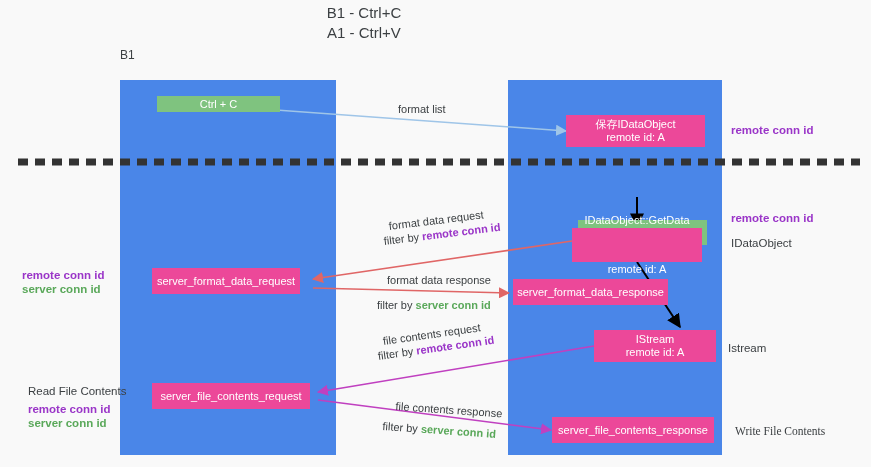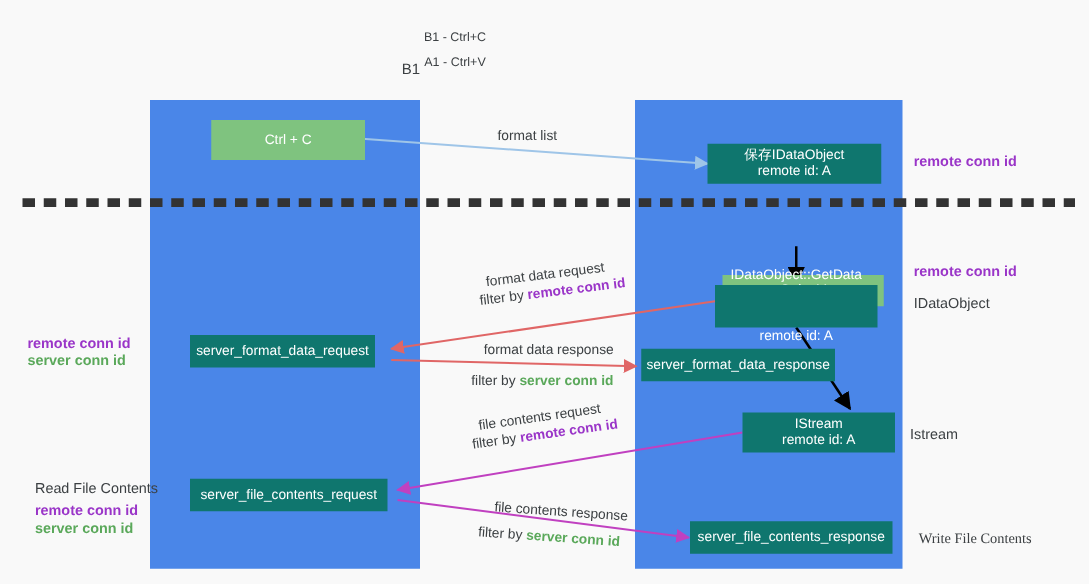--- a/index.html
+++ b/index.html
@@ -9,49 +9,49 @@
     font-family:"Liberation Sans","DejaVu Sans",sans-serif;
     position:relative;
     overflow:hidden;
     color:#3c4043;
   }
   .stage{position:absolute;left:0;top:0;width:871px;height:467px;}
   .abs{position:absolute;}
 
   
   .title{
-    left:0;top:21px;width:728px;
-    text-align:center;font-size:10px;line-height:20px;color:#3c4043;
+    left:0;top:3px;width:728px;
+    text-align:center;font-size:15px;line-height:20px;color:#3c4043;
   }
   .title div{white-space:pre;}
 
   
   .lane-head{
-    text-align:right;font-size:12px;line-height:14px;color:#3c4043;
+    text-align:left;font-size:12px;line-height:14px;color:#3c4043;
   }
 
   
   .lane{
     background:#4a86e8;
   }
   #lane-b1{left:120px;top:80px;width:216px;height:375px;}
   #lane-a1{left:508px;top:80px;width:214px;height:375px;}
 
   
   .box{
     box-sizing:border-box;
     display:flex;flex-direction:column;
     align-items:center;justify-content:center;
     font-size:11px;line-height:13px;
     text-align:center;
     color:#ffffff;
     padding:2px 4px;
   }
   .box.green{background:#7fc37f;}
-  .box.orange{background:#0f766e;}
+  .box.orange{background:#ec4899;}
   .box .l2{font-size:11px;}
 
   
   .lbl{font-size:11.5px;line-height:14px;white-space:nowrap;}
   .lbl.purple{color:#9a35c8;font-weight:bold;}
   .lbl.green{color:#5aa85a;font-weight:bold;}
   .lbl.dark{color:#3c4043;}
 
   
   .elabel{font-size:11px;line-height:14px;white-space:nowrap;color:#3c4043;}
@@ -104,21 +104,21 @@
 
     <line x1="313" y1="288" x2="509" y2="293" stroke="#e06666" stroke-width="1.6" marker-end="url(#ar-red)"></line>
 
     <line x1="594" y1="346" x2="318" y2="392" stroke="#c040c0" stroke-width="1.6" marker-end="url(#ar-mag)"></line>
 
     <line x1="318" y1="400" x2="551" y2="430" stroke="#c040c0" stroke-width="1.6" marker-end="url(#ar-mag)"></line>
 
     <line x1="18" y1="162" x2="860" y2="162" stroke="#333333" stroke-width="7" stroke-dasharray="10 7" stroke-linecap="butt"></line>
   </svg>
 
-  <div class="abs box green" style="left:157px;top:96px;width:123px;height:32px;margin-left:12px;">
+  <div class="abs box green" style="left:157px;top:96px;width:123px;height:16px;">
     <span>Ctrl + C</span>
   </div>
 
   <div class="abs box orange" style="left:566px;top:115px;width:139px;height:32px;">
     <span>保存IDataObject</span>
     <span class="l2">remote id: A</span>
   </div>
 
   <div class="abs box green" style="left:578px;top:172px;width:129px;height:25px;margin-top:48px;">
     <span>Ctrl + V</span>

